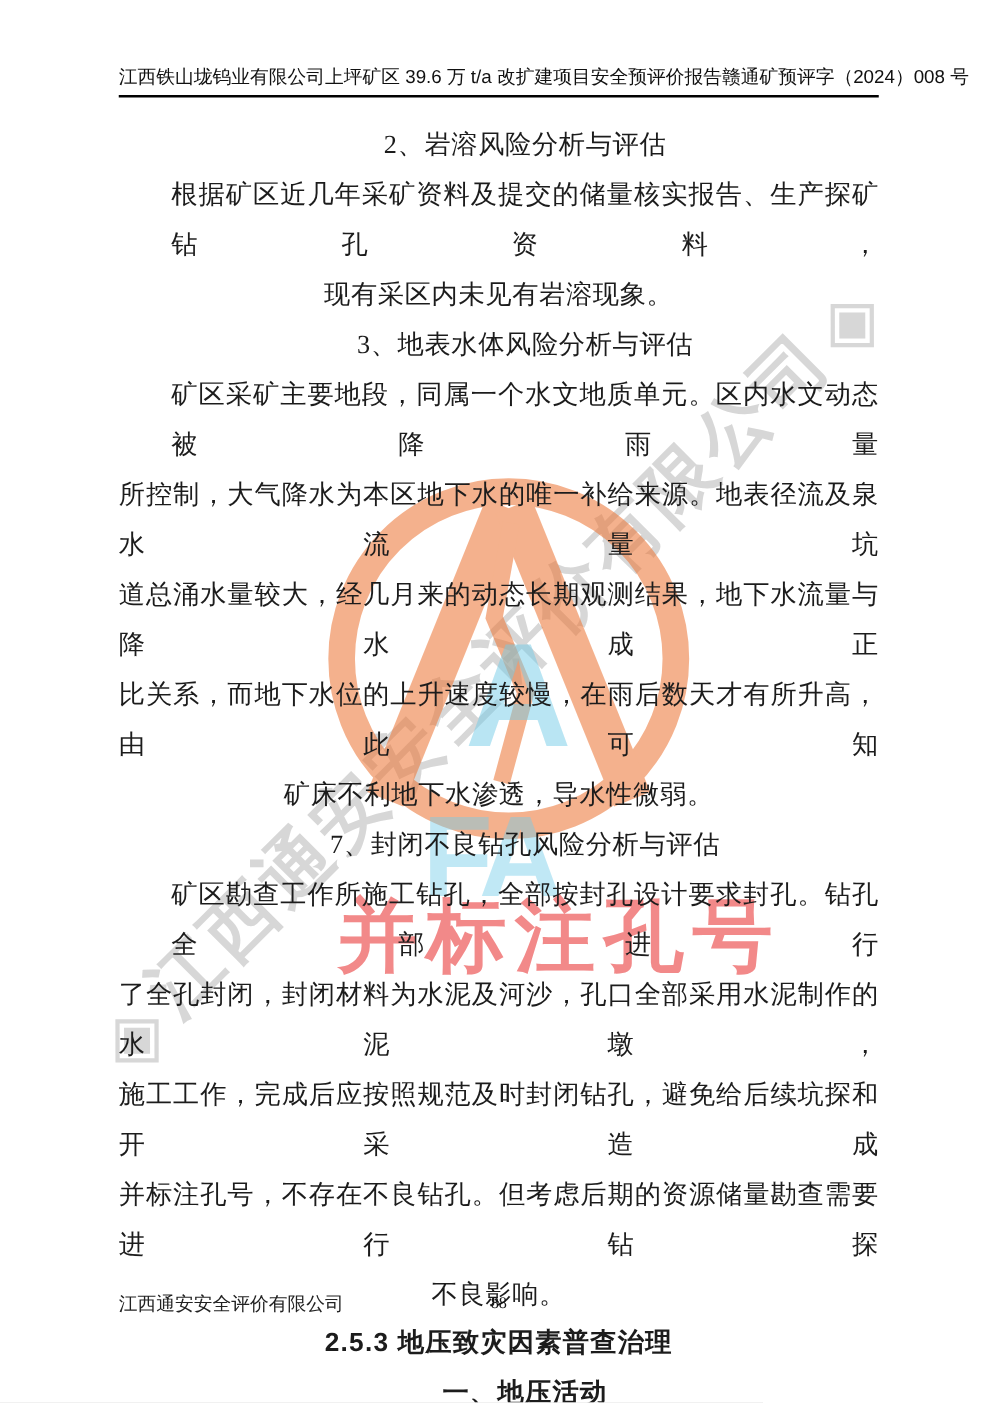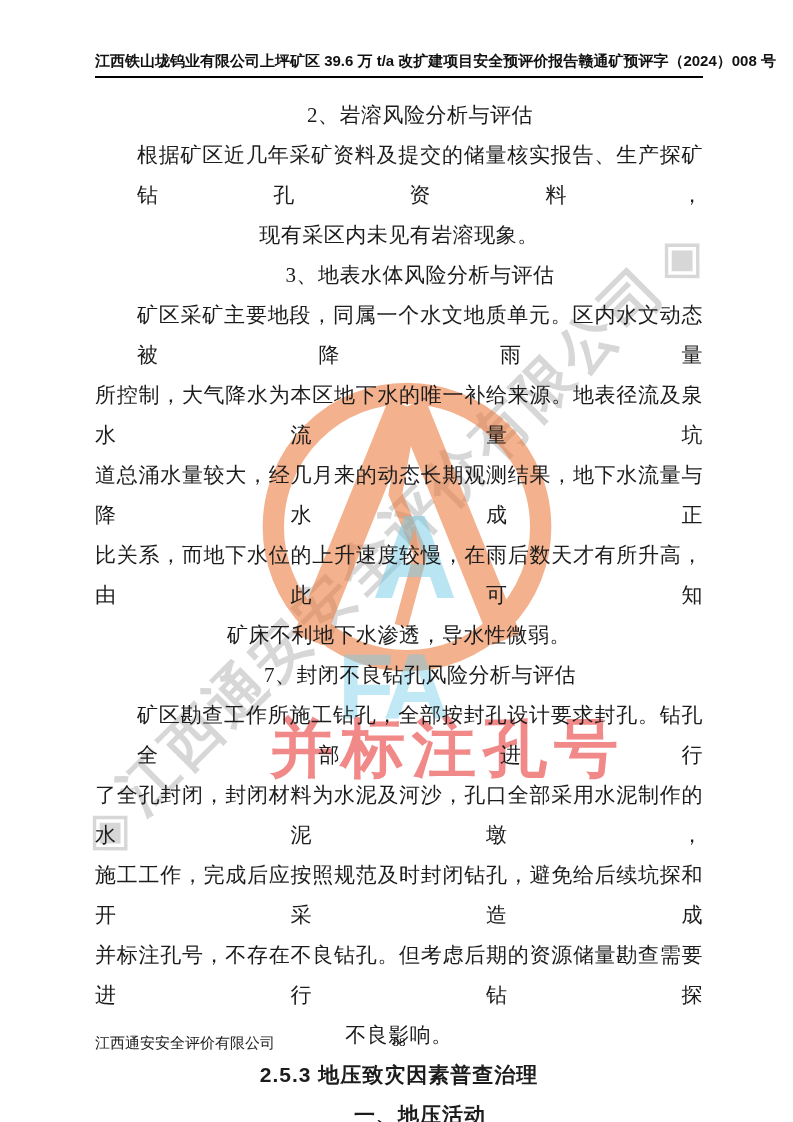--- a/index.html
+++ b/index.html
@@ -36,21 +36,21 @@
     position:absolute; left:270px; top:716px;
     font-family:"Liberation Sans","DejaVu Sans",sans-serif;
     font-size:64px; font-weight:700; letter-spacing:7px;
     color:rgba(239,111,111,0.82); line-height:1;
   }
   
   .content{position:relative; z-index:1;}
   .header{
     position:absolute; left:95px; top:52px; width:608px;
     font-family:"Liberation Sans","DejaVu Sans",sans-serif;
-    font-size:15px; font-weight:700; color:#111;
+    font-size:15px; font-weight:400; color:#111;
     display:flex; justify-content:space-between; align-items:baseline;
     white-space:nowrap;
   }
   .header-rule{
     position:absolute; left:95px; top:76px; width:608px; height:0;
     border-top:2px solid #000;
   }
   .body-text{
     position:absolute; left:95px; top:95px; width:608px;
   }

